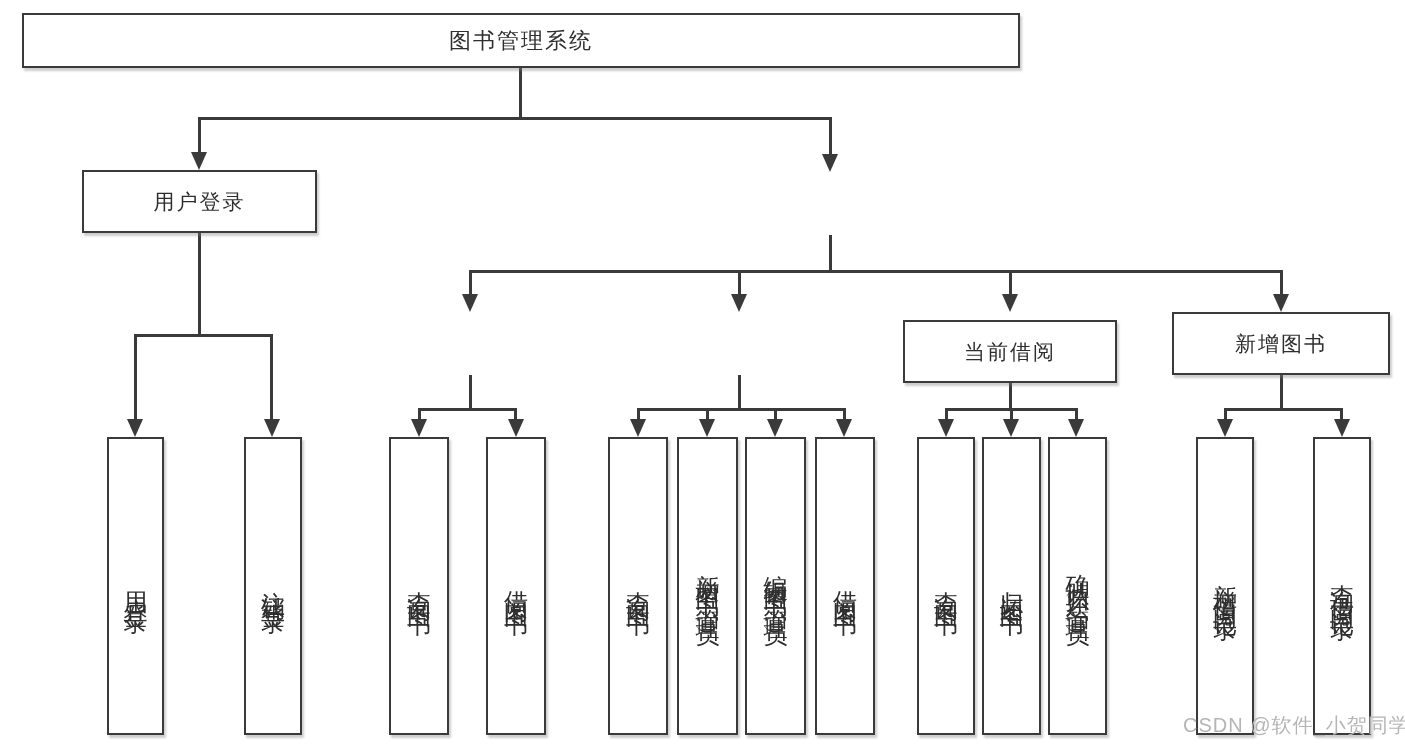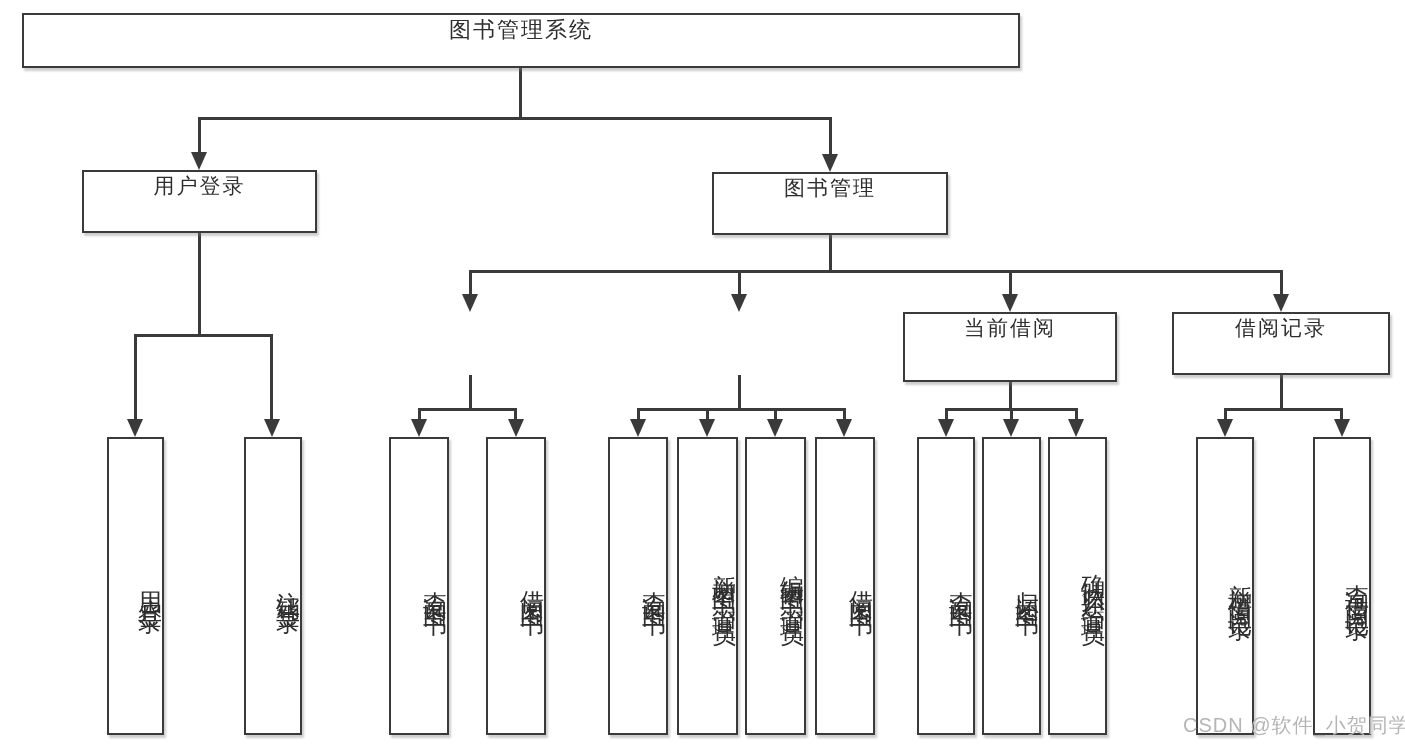--- a/index.html
+++ b/index.html
@@ -7,21 +7,21 @@
     --background:#ffffff; --watermark:#b5b5b5;
   }
   html,body{margin:0;padding:0;background:var(--background);}
   #canvas{
     position:relative;width:1405px;height:747px;background:var(--background);
     font-family:"Liberation Sans","DejaVu Sans",sans-serif;overflow:hidden;
   }
   .box{
     position:absolute;box-sizing:border-box;background:#fff;
     border:2px solid var(--box_border);
-    display:flex;align-items:flex-start;justify-content:center;
+    display:flex;align-items:center;justify-content:center;
     color:var(--text);z-index:2;
     box-shadow:2px 3px 2px rgba(125,125,125,0.38);
   }
   .hb{font-size:21px;letter-spacing:2px;}
   .root-box{font-size:22px;}
   .vb{
     writing-mode:vertical-rl;text-orientation:mixed;
     font-size:24px;letter-spacing:7px;line-height:1;
   }
   .ln{position:absolute;background:var(--line);z-index:1;}
@@ -41,32 +41,29 @@
 <div id="canvas">
 
   <div class="box hb root-box" style="left:22px;top:13px;width:998px;height:55px">
     <span>图书管理系统</span>
   </div>
 
   <div class="box hb" style="left:82px;top:170px;width:235px;height:63px">
     <span>用户登录</span>
   </div>
 
-  <div class="box hb" style="left:712px;top:172px;width:236px;height:63px">
-    <span>图书管理</span>
-  </div>
 
 
 
-  <div class="box hb" style="left:903px;top:312px;width:214px;height:70px">
+  <div class="box hb" style="left:903px;top:320px;width:214px;height:63px">
     <span>当前借阅</span>
   </div>
 
   <div class="box hb" style="left:1172px;top:312px;width:218px;height:63px">
-    <span>借阅记录</span>
+    <span>新增图书</span>
   </div>
 
   <div class="box vb" style="left:107px;top:437px;width:57px;height:298px">
     <span>用户登录</span>
   </div>
   <div class="box vb" style="left:244px;top:437px;width:58px;height:298px">
     <span>注销登录</span>
   </div>
 
   <div class="box vb" style="left:389px;top:437px;width:60px;height:298px">

